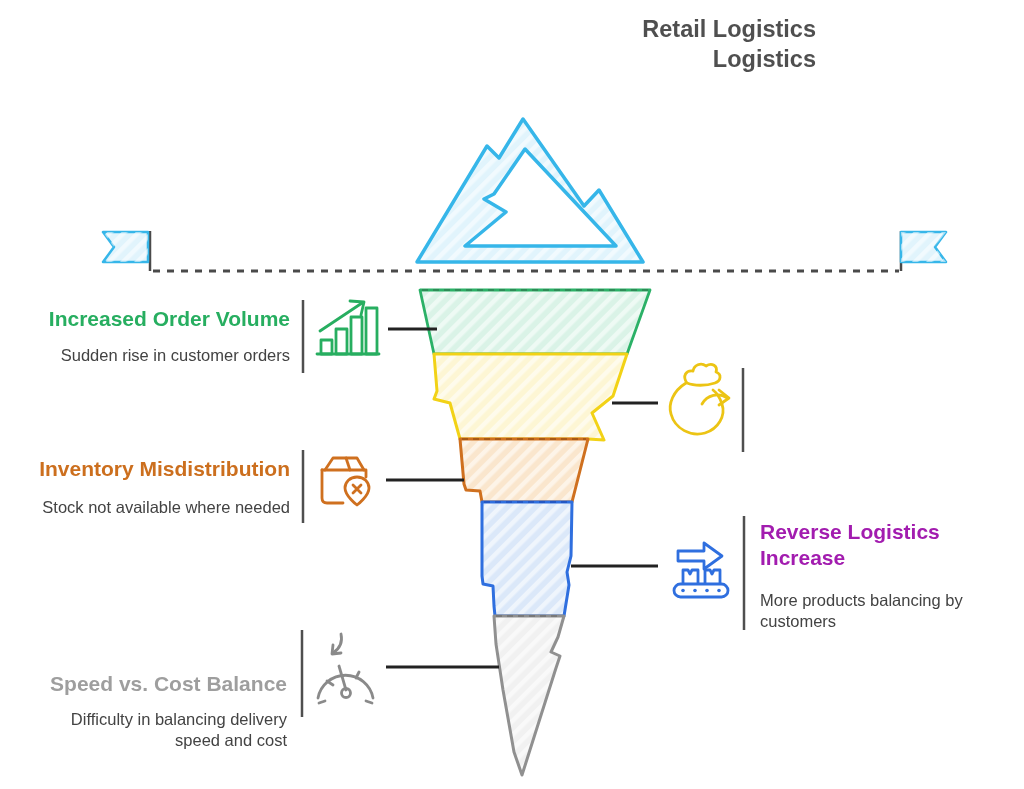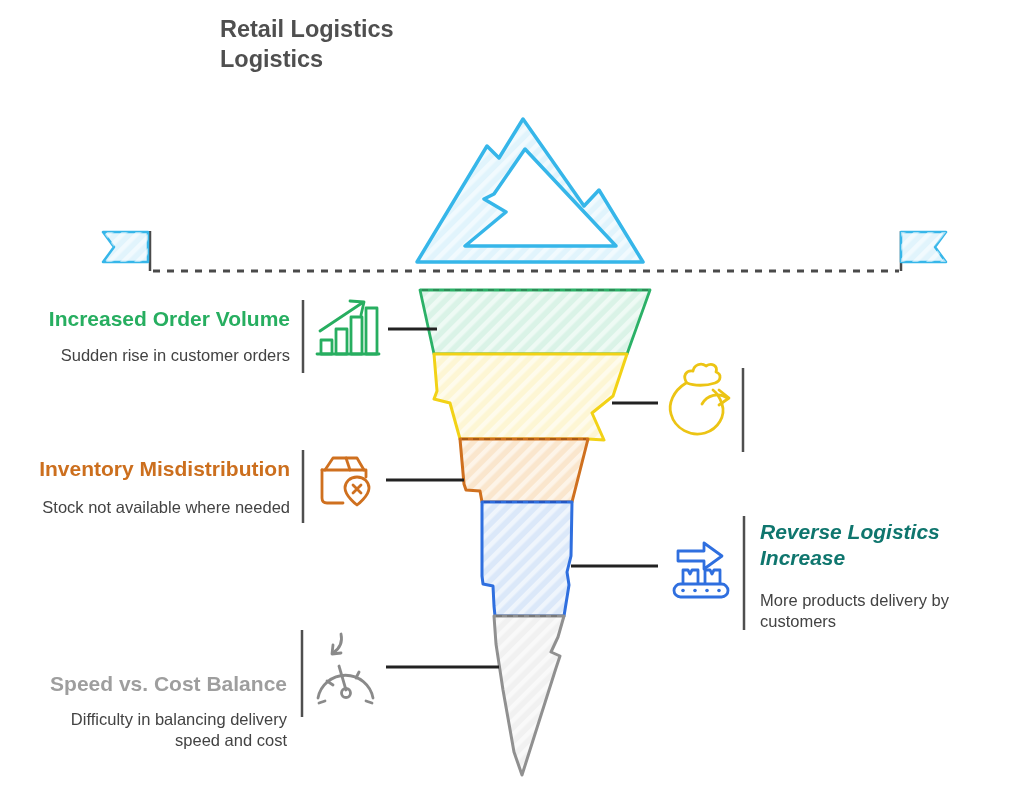--- a/index.html
+++ b/index.html
@@ -1,28 +1,28 @@
 <!DOCTYPE html>
 <html><head>
 <meta charset="utf-8">
 <style>
   html,body{margin:0;padding:0;background:#fff;}
   #stage{position:relative;width:1024px;height:789px;background:#ffffff;overflow:hidden;
          font-family:"Liberation Sans", sans-serif;}
   #art{position:absolute;left:0;top:0;}
   .txt{position:absolute;}
-  .hdr{left:220px;width:620px;text-align:left;color:#4f4f4f;}
+  .hdr{left:196px;width:620px;text-align:right;color:#4f4f4f;}
   #title{top:14px;font-size:23.5px;font-weight:700;line-height:30px;}
   #subtitle{top:86px;font-size:16px;font-weight:400;color:#4a4a4a;}
   .lvl-title{font-size:21px;font-weight:700;line-height:26px;}
   .lvl-desc{font-size:16.5px;font-weight:400;color:#434343;line-height:21px;}
   .side-left{text-align:right;}
   .side-right{text-align:left;}
   .c-green{color:#27ae60;} .c-yellow{color:#e3c414;} .c-orange{color:#cc6f1e;}
-  .c-blue{color:#0f766e;font-style:italic;} .c-gray{color:#9e9e9e;}
+  .c-blue{color:#a21caf;} .c-gray{color:#9e9e9e;}
   #lvl1{right:734px;top:306px;width:300px;} #lvl1 .lvl-desc{margin-top:13px;}
   #lvl2{left:760px;top:370px;width:250px;}  #lvl2 .lvl-desc{margin-top:15px;}
   #lvl3{right:734px;top:456px;width:300px;} #lvl3 .lvl-desc{margin-top:15px;}
   #lvl4{left:760px;top:519px;width:220px;}  #lvl4 .lvl-desc{margin-top:19px;}
   #lvl5{right:737px;top:671px;width:265px;text-align:right;} #lvl5 .lvl-desc{margin-top:12px;}
 </style>
 </head>
 <body>
 
 <div id="stage">
@@ -168,21 +168,21 @@
   </div>
 
 
   <div class="txt side-left" id="lvl3">
     <div class="lvl-title c-orange">Inventory Misdistribution</div>
     <div class="lvl-desc">Stock not available where needed</div>
   </div>
 
   <div class="txt side-right" id="lvl4">
     <div class="lvl-title c-blue">Reverse Logistics Increase</div>
-    <div class="lvl-desc">More products delivery by customers</div>
+    <div class="lvl-desc">More products balancing by customers</div>
   </div>
 
   <div class="txt side-left" id="lvl5">
     <div class="lvl-title c-gray">Speed vs. Cost Balance</div>
     <div class="lvl-desc">Difficulty in balancing delivery speed and cost</div>
   </div>
 
 </div>
 
 </body></html>

